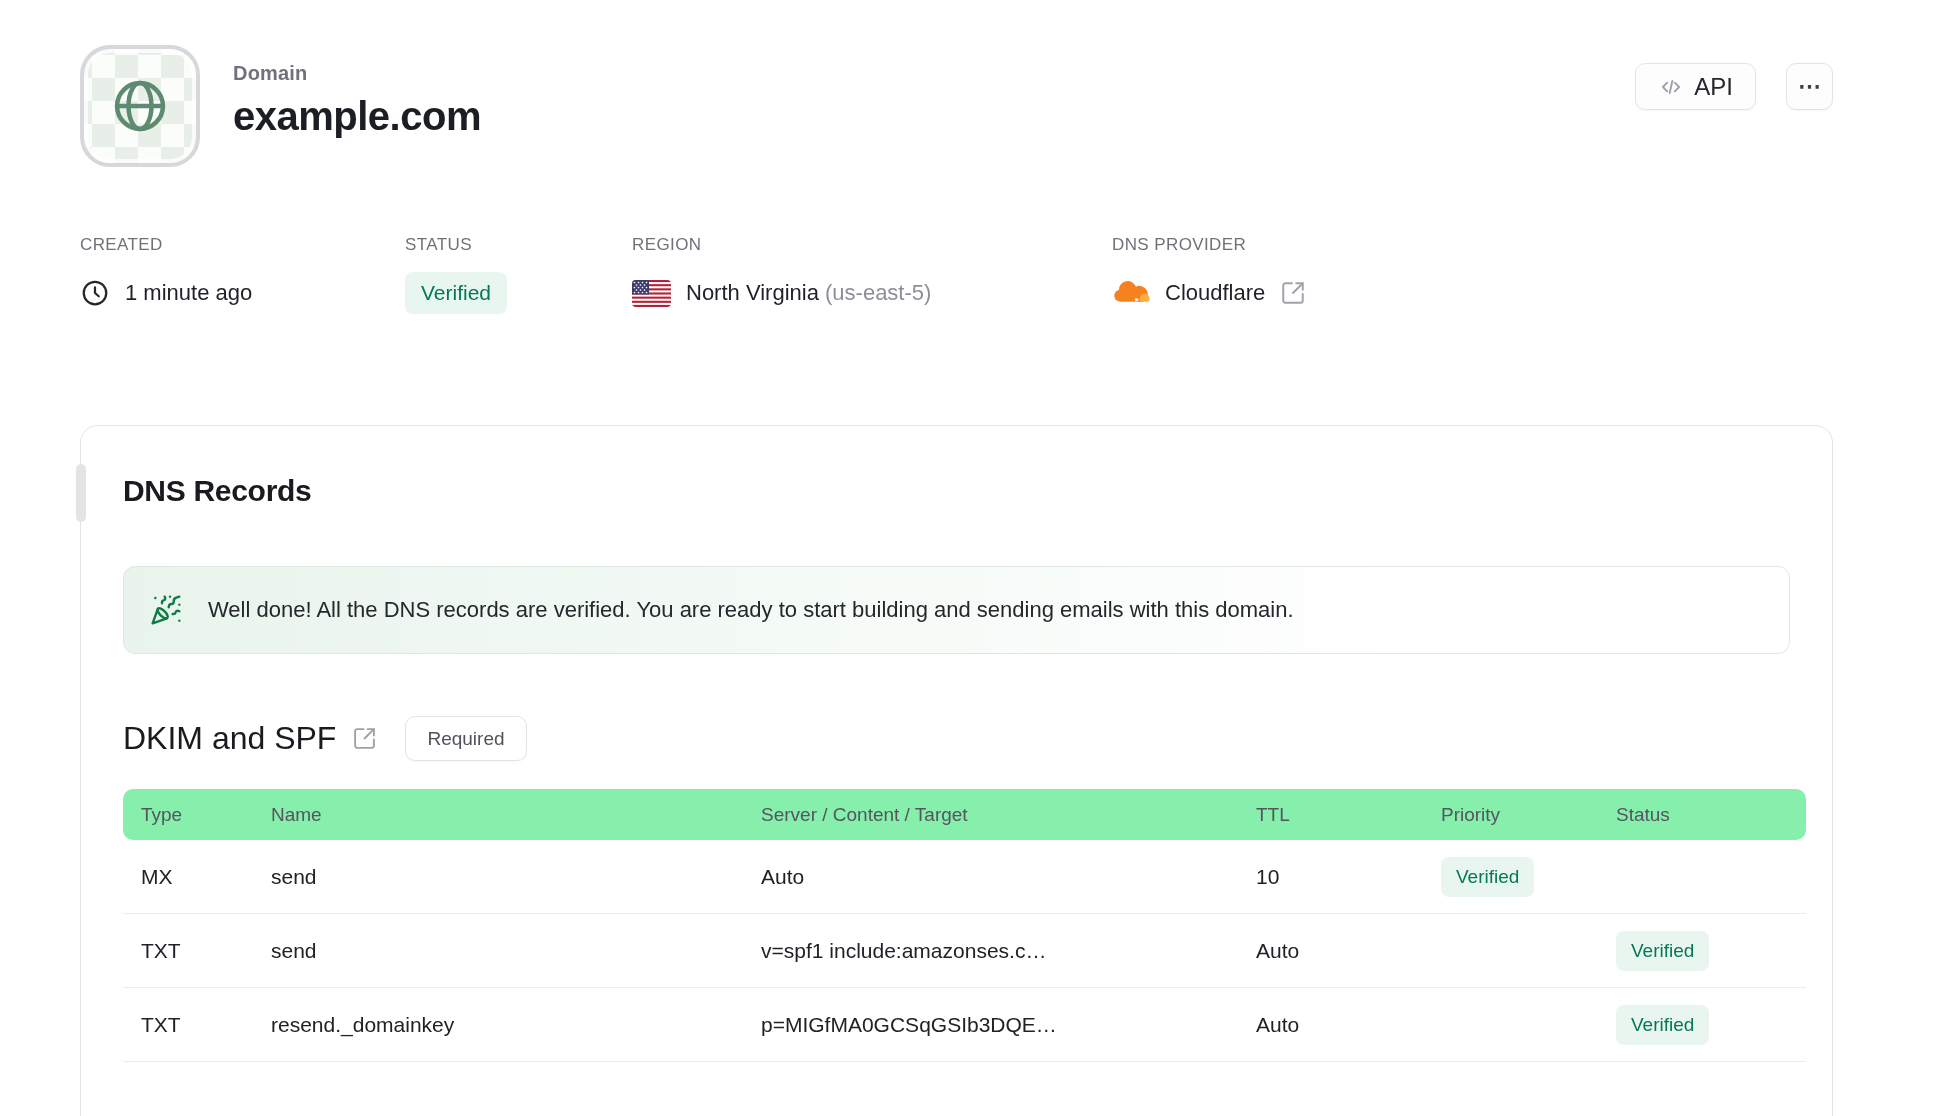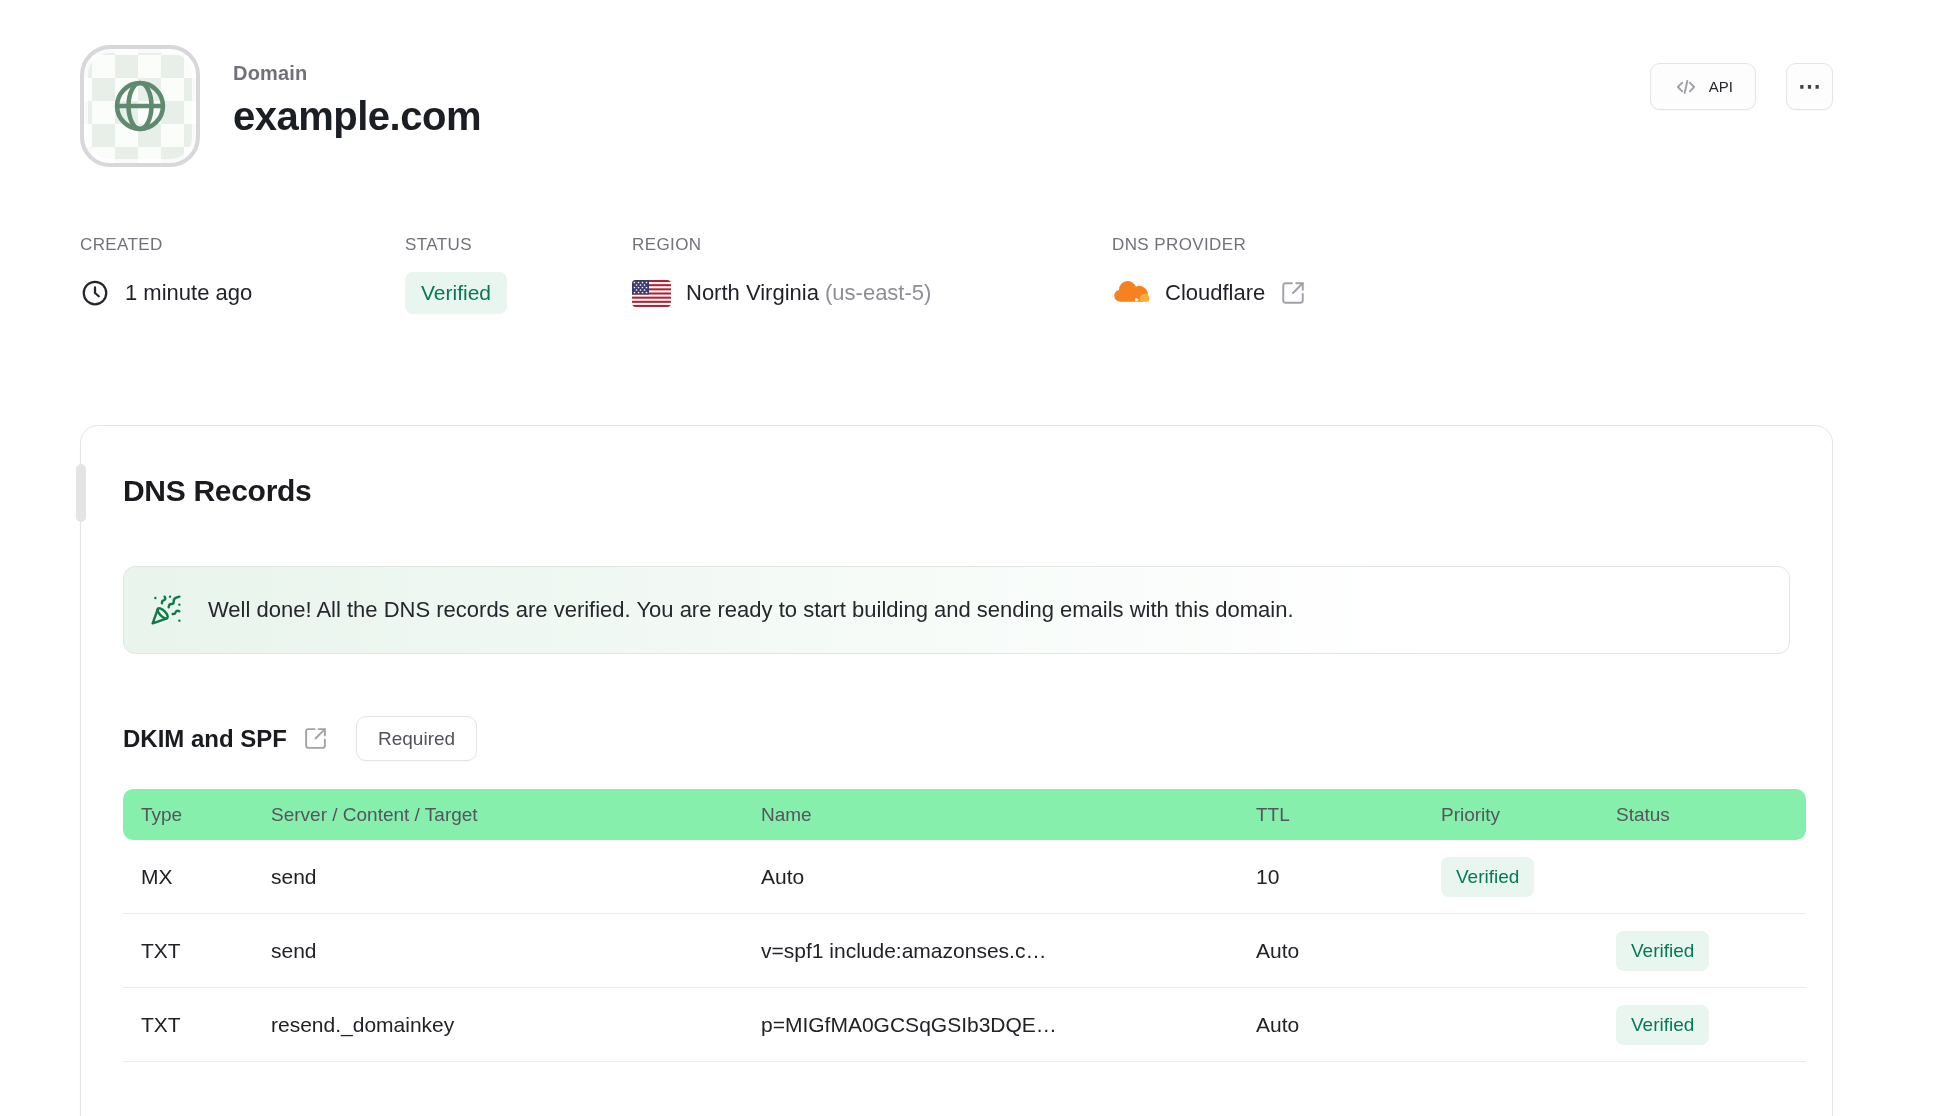--- a/index.html
+++ b/index.html
@@ -15,21 +15,21 @@
             background-image:conic-gradient(#e8efe9 25%, transparent 0 50%, #e8efe9 0 75%, transparent 0);
             background-size:46px 46px; background-position:8px 6px;
             display:flex; align-items:center; justify-content:center;
             box-shadow:inset 0 0 0 4px rgba(255,255,255,.75); }
   .title-block { margin-left:33px; padding-top:17px; }
   .kicker { font-size:20px; font-weight:600; color:#71717a; letter-spacing:.2px; }
   .page-title { font-size:40px; font-weight:700; color:#1b1e23; margin-top:9px; letter-spacing:-.5px; }
   .header-actions { margin-left:auto; display:flex; gap:30px; padding-top:18px; }
   .btn { display:flex; align-items:center; gap:10px; height:47px; padding:0 22px;
          background:#fdfdfd; border:1px solid #e4e4e7; border-radius:10px;
-         font-size:15px; color:#25262b; cursor:pointer;
+         font-size:24px; color:#25262b; cursor:pointer;
          box-shadow:0 1px 2px rgba(0,0,0,.04); }
   .btn-icon { width:47px; padding:0; justify-content:center; font-size:23px; font-weight:700; color:#3f3f46; }
 
   
   .meta { display:flex; padding:68px 0 0 80px; }
   .meta-col { display:flex; flex-direction:column; }
   .meta-col.created { width:325px; }
   .meta-col.status  { width:227px; }
   .meta-col.region  { width:480px; }
   .meta-label { font-size:17px; color:#71717a; letter-spacing:.4px; font-weight:400; }
@@ -50,21 +50,21 @@
   .card-inner { padding:48px 42px 0 42px; }
   .card-title { font-size:30px; font-weight:700; color:#191b1f; letter-spacing:-.3px; }
 
   .banner { margin-top:58px; display:flex; align-items:center; gap:26px;
             height:88px; padding:0 30px 0 26px;
             border:1px solid #e2e6e3; border-radius:12px;
             background:linear-gradient(90deg, #e8f4ec 0%, #f4faf6 40%, #ffffff 78%); }
   .banner-text { font-size:22px; color:#26272c; }
 
   .section-head { margin-top:62px; display:flex; align-items:center; }
-  .section-title { font-size:24px; font-weight:700; color:#191b1f; }
+  .section-title { font-size:32px; font-weight:400; color:#191b1f; }
   .section-head .ext-icon { margin-left:16px; }
   .badge-outline { margin-left:28px; display:inline-flex; align-items:center; height:45px;
                    padding:0 21px; border:1px solid #e4e4e7; border-radius:10px;
                    font-size:19px; color:#52525b; background:#fff;
                    box-shadow:0 1px 2px rgba(0,0,0,.03); }
 
   
   .dns-table { margin-top:28px; width:1683px; }
   .t-row { display:grid; grid-template-columns:130px 490px 495px 185px 175px 1fr;
            align-items:center; padding-left:18px; }
@@ -233,22 +233,22 @@
             <path d="m21 3-9 9"></path>
               <path d="M15 3h6v6"></path>
           </svg>
         </span>
         <span class="badge-outline">Required</span>
       </div>
 
       <div class="dns-table">
         <div class="t-row t-head">
           <div class="t-cell">Type</div>
+          <div class="t-cell">Name</div>
           <div class="t-cell">Server / Content / Target</div>
-          <div class="t-cell">Name</div>
           <div class="t-cell">TTL</div>
           <div class="t-cell">Priority</div>
           <div class="t-cell">Status</div>
         </div>
 
         <div class="t-body">
           <div class="t-row">
             <div class="t-cell">MX</div>
             <div class="t-cell">send</div>
             <div class="t-cell">Auto</div>

